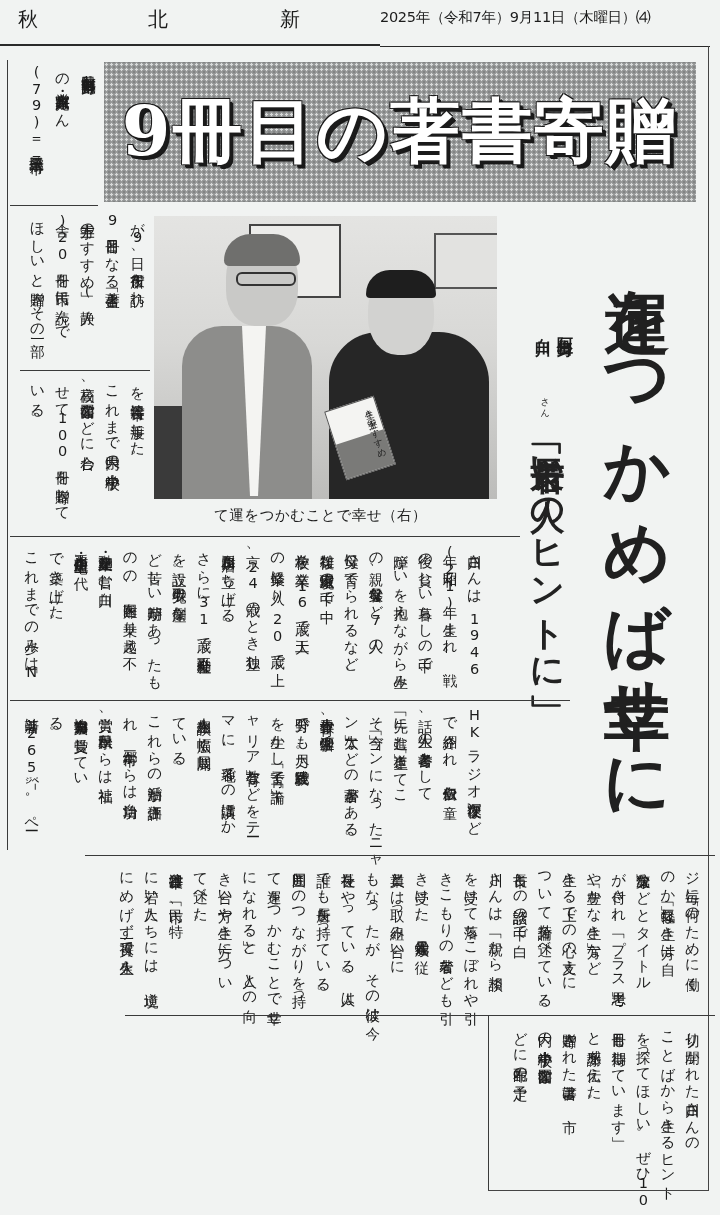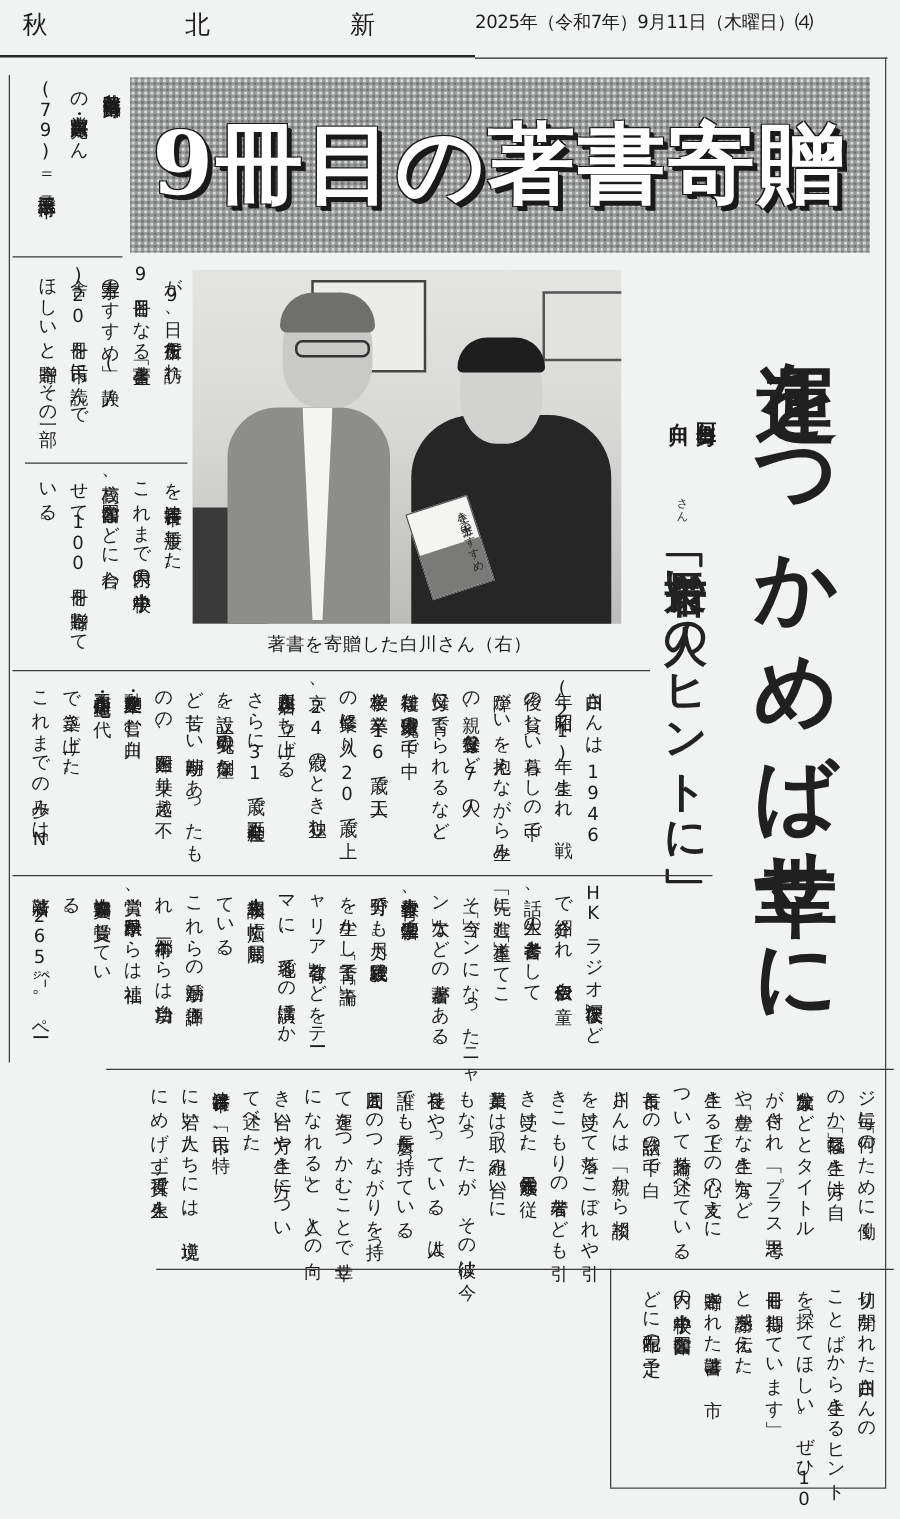--- a/index.html
+++ b/index.html
@@ -145,21 +145,21 @@
   <div class="man1-hair"></div>
   <div class="man1-glasses"></div>
   <div class="man2-body"></div>
   <div class="man2-head"></div>
   <div class="man2-hair"></div>
   <div class="book">
     <div class="book-band"></div>
     <div class="book-title">生き方上手のすすめ</div>
   </div>
 </div>
-<div class="abs caption">著書を寄贈した白川さん（右）</div>
+<div class="abs caption">て運をつかむことで幸せ（右）</div>
 
 <div class="abs vt head-main">運をつかめば幸せに</div>
 <div class="abs vt head-origin">阿仁出身</div>
 <div class="abs vt head-name">白川</div>
 <div class="abs vt head-san">さん</div>
 <div class="abs vt head-sub">市長「若い人のヒントに」</div>
 
 <div class="hr" style="top:536px; left:10px; width:510px;"></div>
 <div id="tier4">
     <div class="abs vt body" style="top: 543px; left: 462px;">白川さんは、1946</div>

